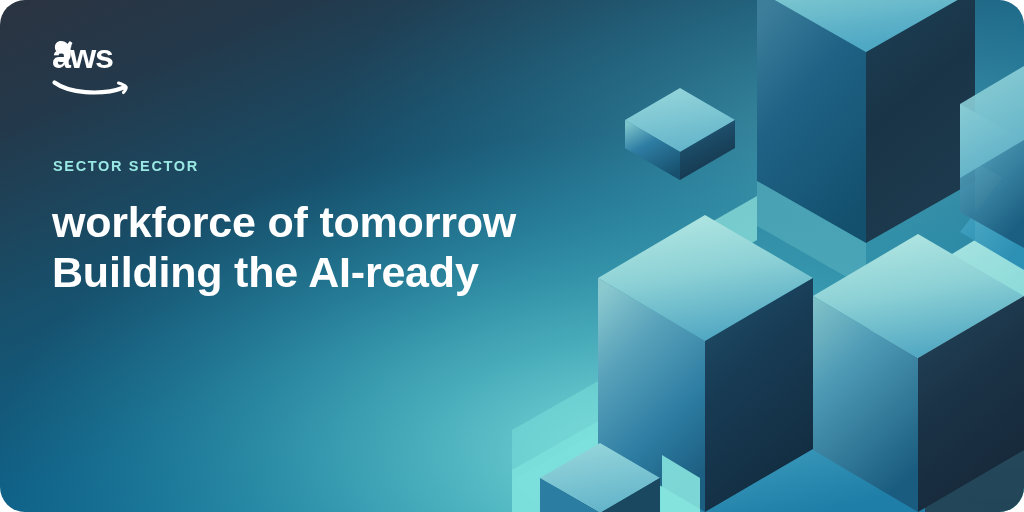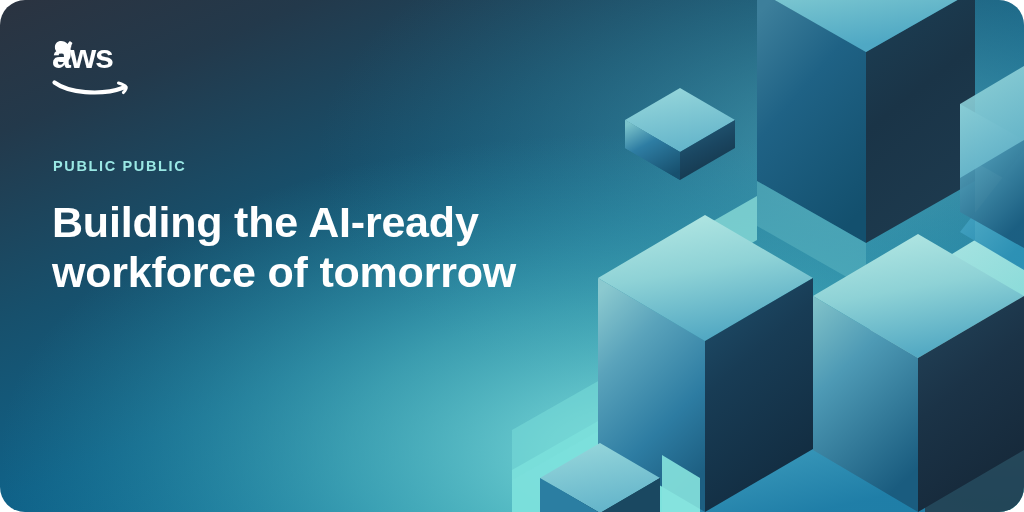--- a/index.html
+++ b/index.html
@@ -258,21 +258,21 @@
           <path d="M18.0 20.0c0-1.4.15-2.5.42-3.3.3-.82.67-1.7 1.18-2.66.18-.33.26-.6.26-.84 0-.36-.22-.73-.7-1.08l-2.3-1.54c-.33-.22-.66-.33-.96-.33-.37 0-.74.18-1.1.52-.52.55-.96 1.14-1.33 1.77-.37.63-.74 1.33-1.1 2.14-2.81-3.25-6.36-4.87-10.64-4.87-3.07 0-5.51.88-7.29 2.63-1.78 1.77-2.68 4.1-2.68 7.06 0 3.14 1 5.68 2.99 7.58 1.99 1.92 4.65 2.87 8.02 2.87 1.11 0 2.26-.1 3.47-.29 1.21-.18 2.45-.48 3.77-.85v2.5c0 2.76-.59 4.7-1.74 5.83-1.18 1.14-3.18 1.7-6.07 1.7-1.33 0-2.66-.15-4.07-.48-1.4-.33-2.74-.73-4.04-1.22-.41-.18-.71-.29-.89-.33-.18-.04-.33-.07-.44-.07-.44 0-.67.33-.67 1v1.8c0 .48.07.85.26 1.07.18.22.52.45 1 .66 1.33.7 2.92 1.25 4.77 1.7 1.85.44 3.81.66 5.88.66 4.22 0 7.47-.96 9.75-2.9 2.29-1.92 3.44-4.83 3.44-8.72V20.0z" transform="translate(8,-3) scale(0.62)"></path>
         </g>
 
         <text x="0" y="30" font-family="'Liberation Sans', sans-serif" font-size="34" font-weight="bold" fill="#ffffff" letter-spacing="-1.2">aws</text>
 
         <path d="M2.5 44.5 C 16 54.5, 48 58.5, 72 49.5" stroke="#ffffff" stroke-width="4.1" fill="none" stroke-linecap="round"></path>
         <path d="M66.5 45.0 C 70.5 46.2, 73.2 47.6, 74.2 49.0 C 74.6 50.2, 73.6 52.2, 71.4 54.6" stroke="#ffffff" stroke-width="3.0" fill="none" stroke-linecap="round"></path>
       </svg>
     </div>
 
-    <p class="eyebrow">PUBLIC PUBLIC</p>
+    <p class="eyebrow">SECTOR SECTOR</p>
 
     <h1 class="headline">
+      <span class="line">workforce of tomorrow</span>
       <span class="line">Building the AI-ready</span>
-      <span class="line">workforce of tomorrow</span>
     </h1>
 
   </div>
 </div>
 
 </body></html>

